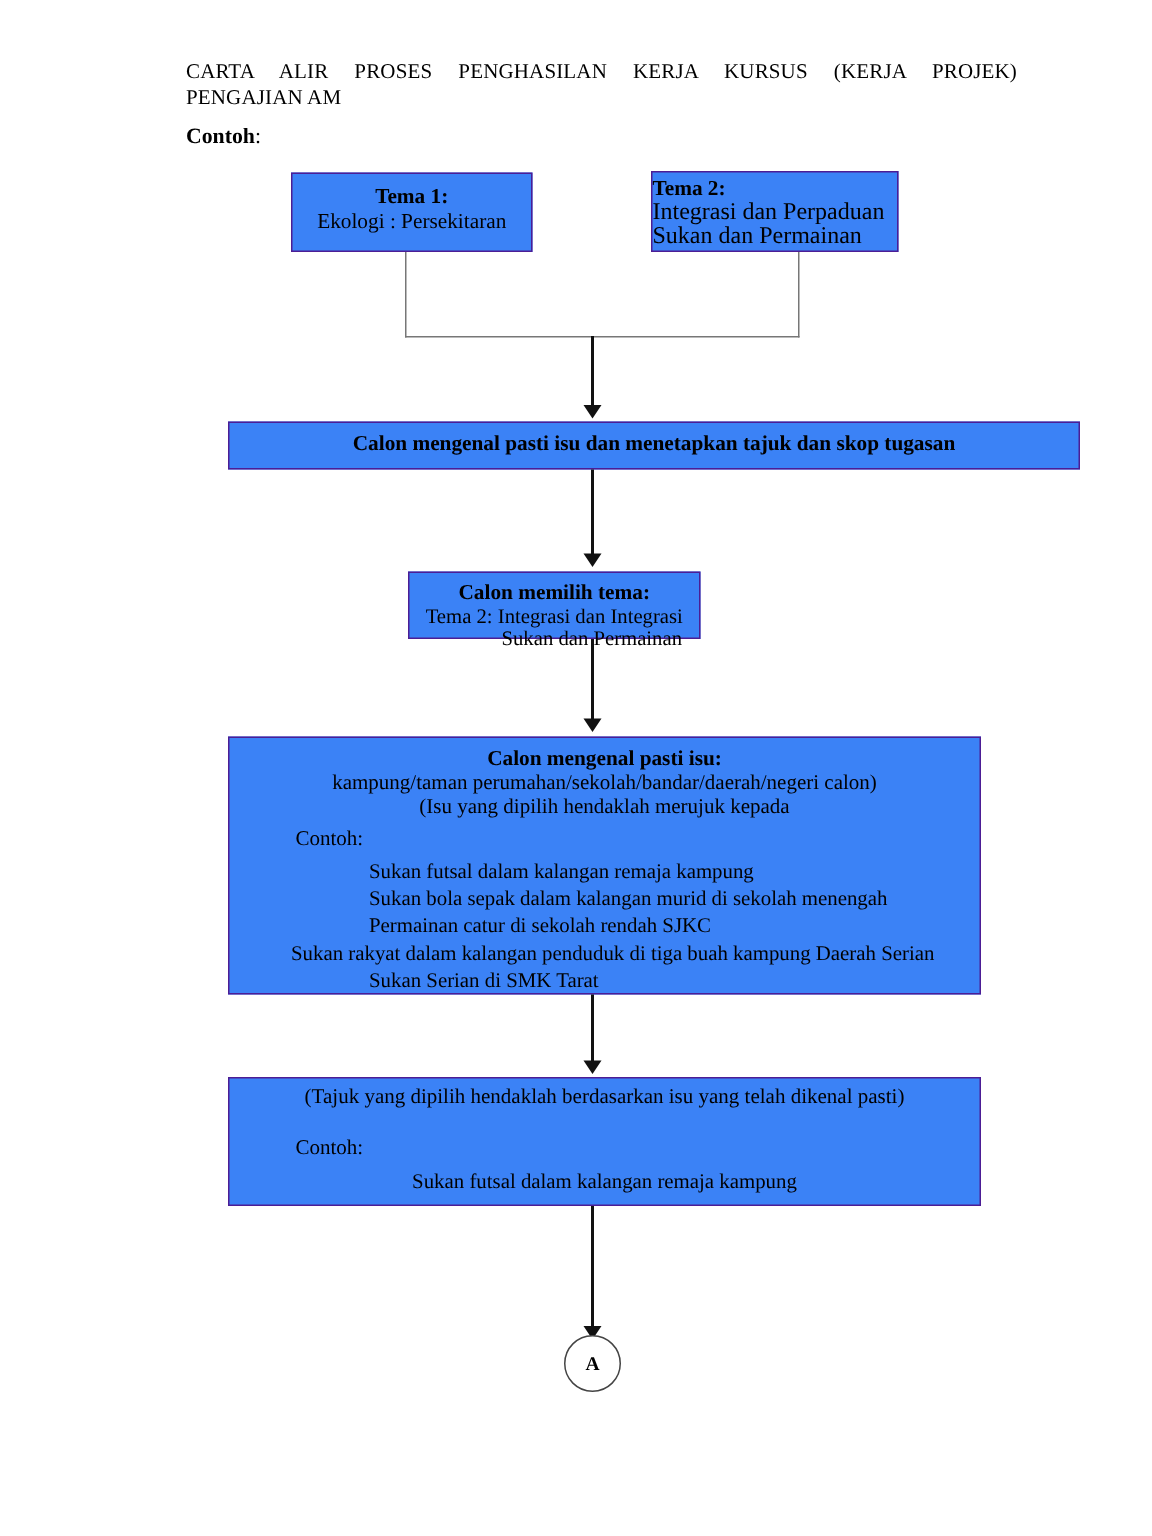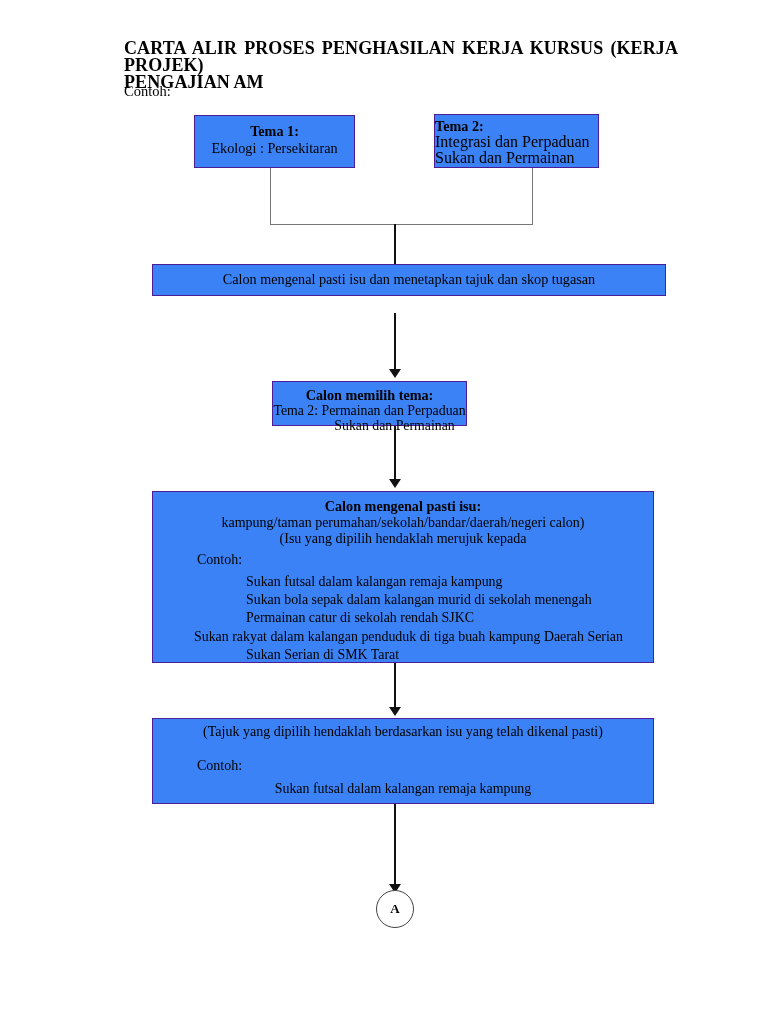--- a/index.html
+++ b/index.html
@@ -22,43 +22,43 @@
     width: 768px;
     height: 1024px;
   }
 
   
   .doc-title {
     position: absolute;
     left: 124px;
     top: 40px;
     width: 554px;
-    font-size: 18px;
-    font-weight: bold;
+    font-size: 14px;
+    font-weight: normal;
     line-height: 17px;
     text-align: justify;
     text-align-last: left;
     letter-spacing: 0.1px;
   }
   .doc-title span.l1 {
     display: block;
     text-align: justify;
     text-align-last: justify;
   }
   .doc-title span.l2 {
     display: block;
   }
 
   .contoh-top {
     position: absolute;
     left: 124px;
     top: 83px;
     font-size: 14.5px;
   }
-  .contoh-top b { font-weight: normal; }
+  .contoh-top b { font-weight: bold; }
   .contoh-top i { font-style: normal; font-weight: normal; }
 
   
   .box {
     position: absolute;
     box-sizing: border-box;
     border: 1px solid #4c1d95;
     background: #3b82f6;
   }
   .box .inner {
@@ -96,22 +96,22 @@
     position: absolute;
     left: 0; right: 0;
     top: 3px;
     text-align: left;
   }
   #tema2 .tline { font-size: 16px; line-height: 16px; }
   #tema2 .tline.bold { font-size: 14.2px; }
 
   
   #box-identify {
-    left: 152px; top: 264px;
-    width: 514px; height: 32px;
+    left: 152px; top: 281px;
+    width: 568px; height: 32px; font-weight: bold;
   }
   #box-identify .stack {
     position: absolute;
     left: 0; right: 0; top: 6px;
     text-align: center;
   }
 
   
   #box-choose {
     left: 272px; top: 381px;
@@ -302,21 +302,21 @@
     </div>
   </div>
 
   <div class="vline thick" id="ar2-line"></div>
   <div class="arrowhead" id="ar2-head"></div>
 
   <div class="box" id="box-choose">
     <div class="inner">
       <div class="stack">
         <span class="tline bold">Calon memilih tema:</span>
-        <span class="tline">Tema 2: Permainan dan Perpaduan</span>
+        <span class="tline">Tema 2: Integrasi dan Integrasi</span>
       </div>
     </div>
   </div>
   <div class="overflow-line" style="position:absolute;left:272px;top:418px;width:245px;text-align:center;font-size:13.8px;">Sukan dan Permainan</div>
 
   <div class="vline thick" id="ar3-line"></div>
   <div class="arrowhead" id="ar3-head"></div>
 
   <div class="box" id="box-isu">
     <div class="inner">

